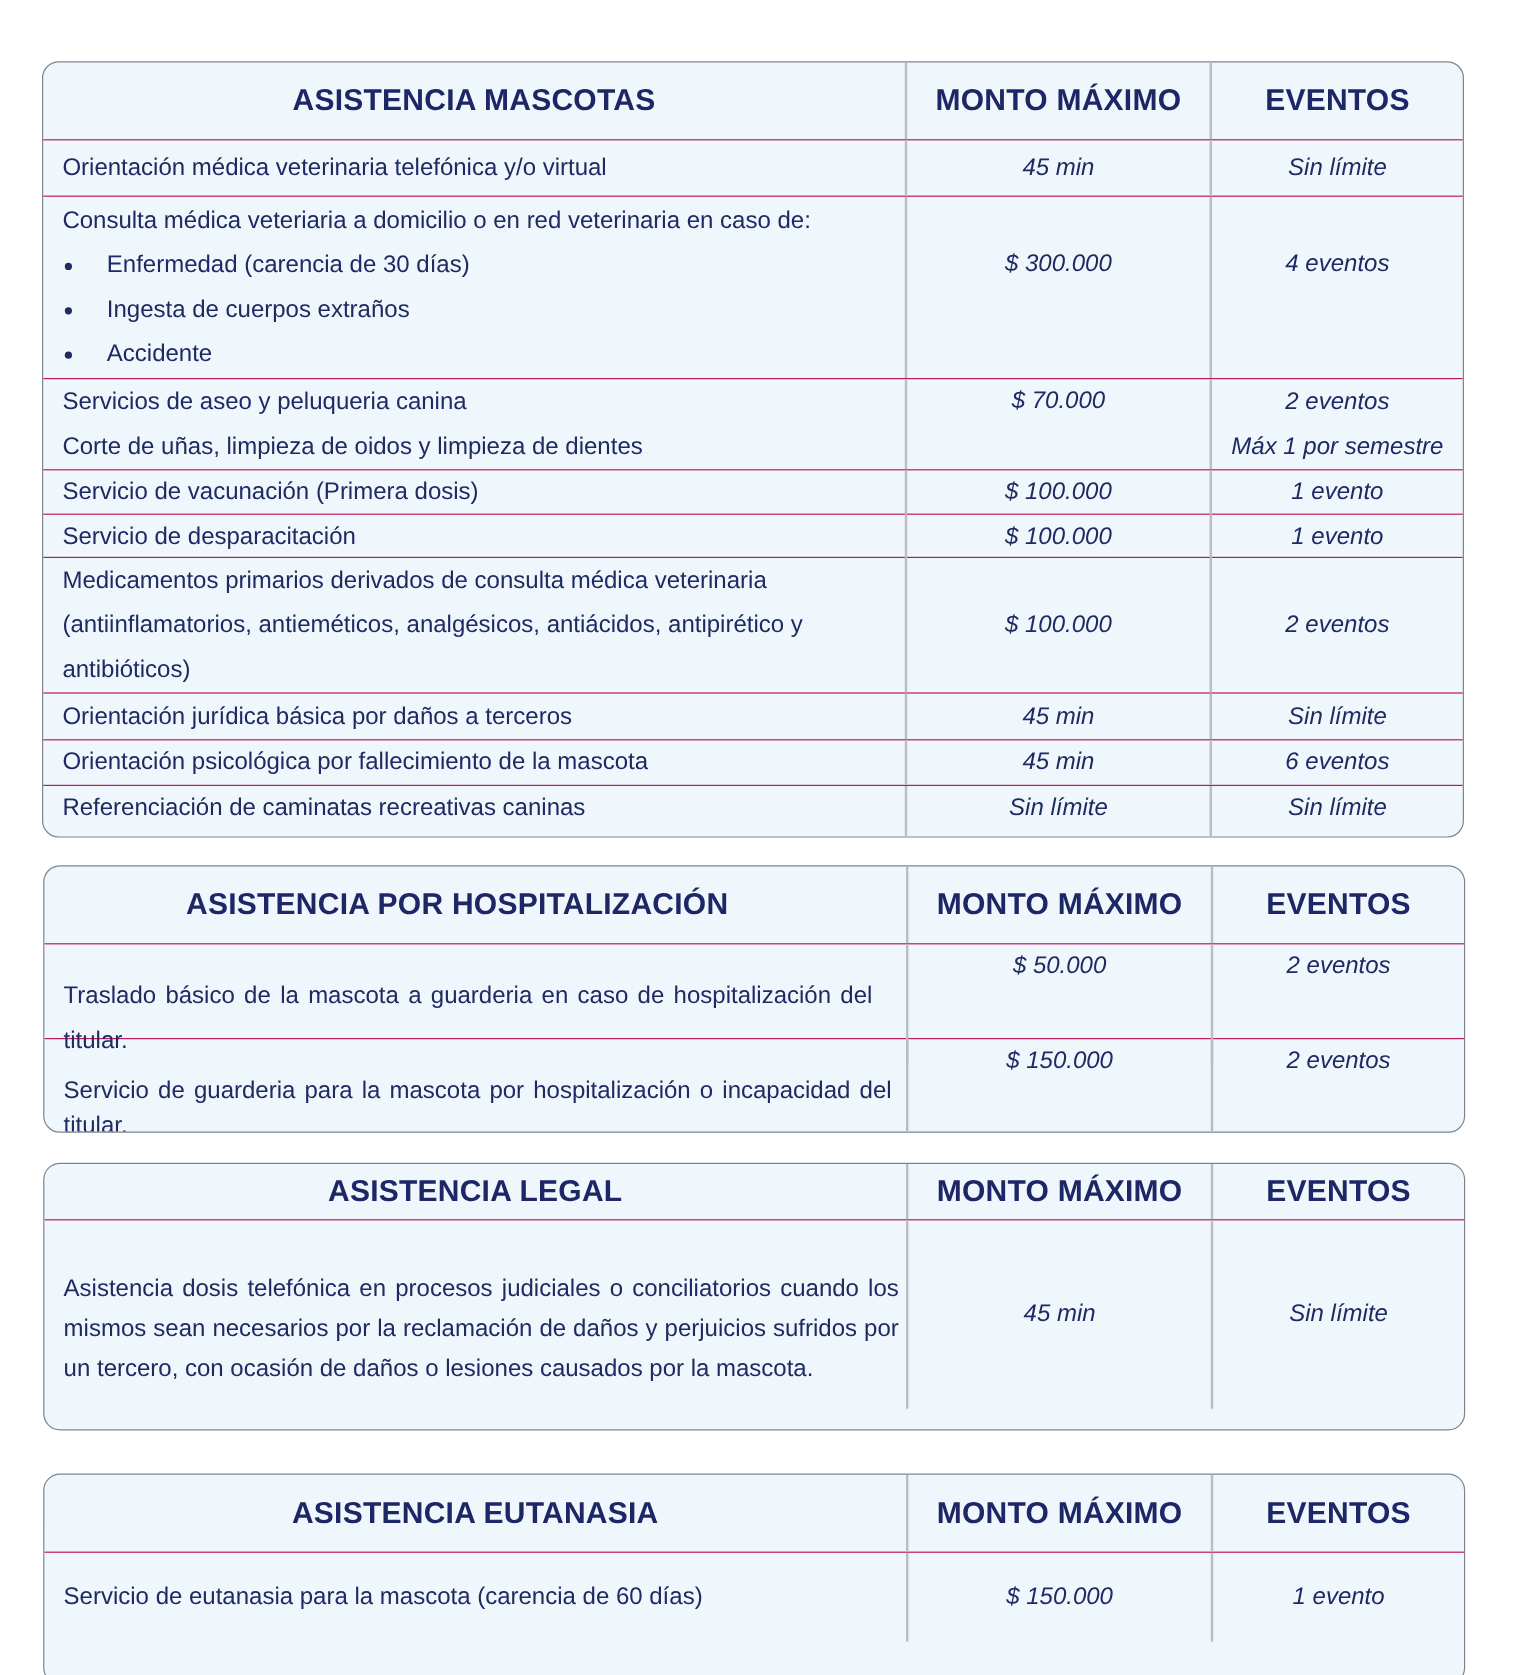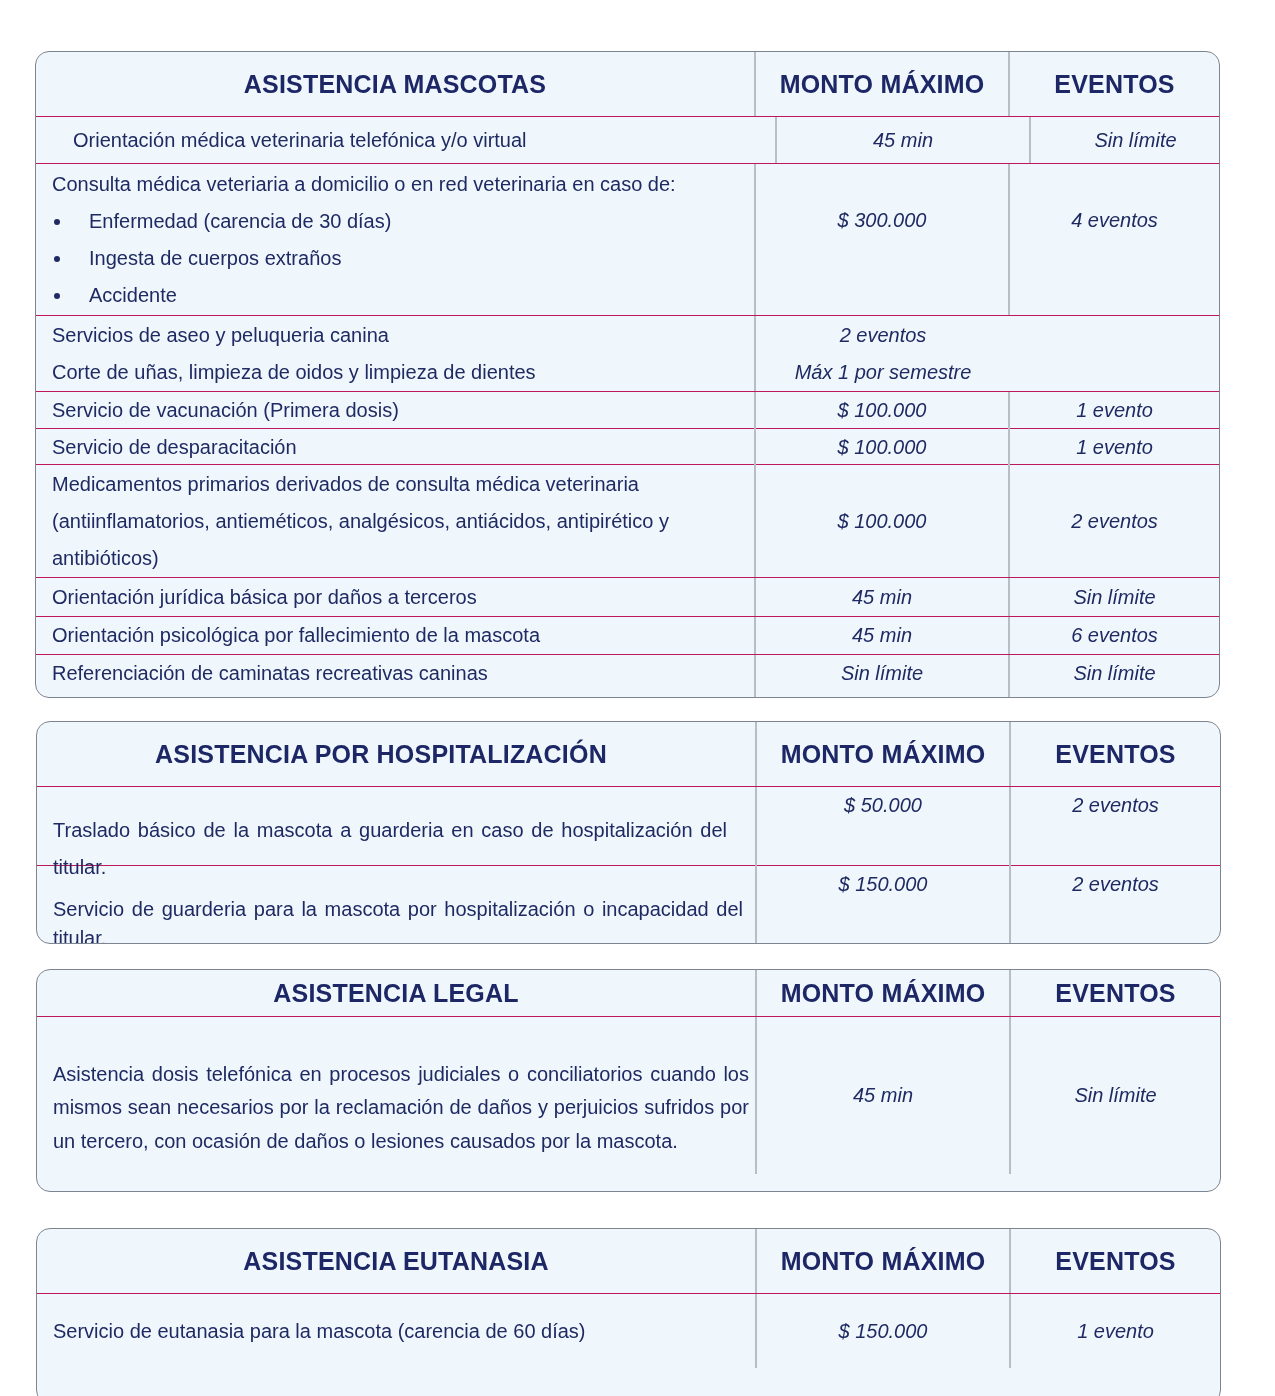--- a/index.html
+++ b/index.html
@@ -56,21 +56,21 @@
 </style>
 </head>
 <body>
 
 <div class="tbl" style="top:51px; height:647px;">
   <div class="row hdr" style="grid-template-columns:720px 254px 209px; height:65px;">
     <div class="cell">ASISTENCIA MASCOTAS</div>
     <div class="cell">MONTO MÁXIMO</div>
     <div class="cell">EVENTOS</div>
   </div>
-  <div class="row" style="grid-template-columns:720px 254px 209px; height:47px;padding-left:21px;">
+  <div class="row" style="grid-template-columns:720px 254px 209px; height:47px;">
     <div class="cell desc">Orientación médica veterinaria telefónica y/o virtual</div>
     <div class="cell center">45 min</div>
     <div class="cell center">Sin límite</div>
   </div>
   <div class="row" style="grid-template-columns:720px 254px 209px; height:152px;">
     <div class="cell desc">
       <div>Consulta médica veteriaria a domicilio o en red veterinaria en caso de:</div>
       <ul class="bullets">
         <li>Enfermedad (carencia de 30 días)</li>
         <li>Ingesta de cuerpos extraños</li>
@@ -81,20 +81,23 @@
       <span>$ 300.000</span>
     </div>
     <div class="cell center" style="justify-content:flex-start; padding-top:38px;">
       <span>4 eventos</span>
     </div>
   </div>
   <div class="row" style="grid-template-columns:720px 254px 209px; height:76px;">
     <div class="cell desc">
       <div>Servicios de aseo y peluqueria canina</div>
       <div>Corte de uñas, limpieza de oidos y limpieza de dientes</div>
+    </div>
+    <div class="cell center" style="justify-content:flex-start;">
+      <span>$ 70.000</span>
     </div>
     <div class="cell center">
       <span>2 eventos</span>
       <span>Máx 1 por semestre</span>
     </div>
   </div>
   <div class="row" style="grid-template-columns:720px 254px 209px; height:37px;">
     <div class="cell desc">Servicio de vacunación (Primera dosis)</div>
     <div class="cell center">$ 100.000</div>
     <div class="cell center">1 evento</div>

